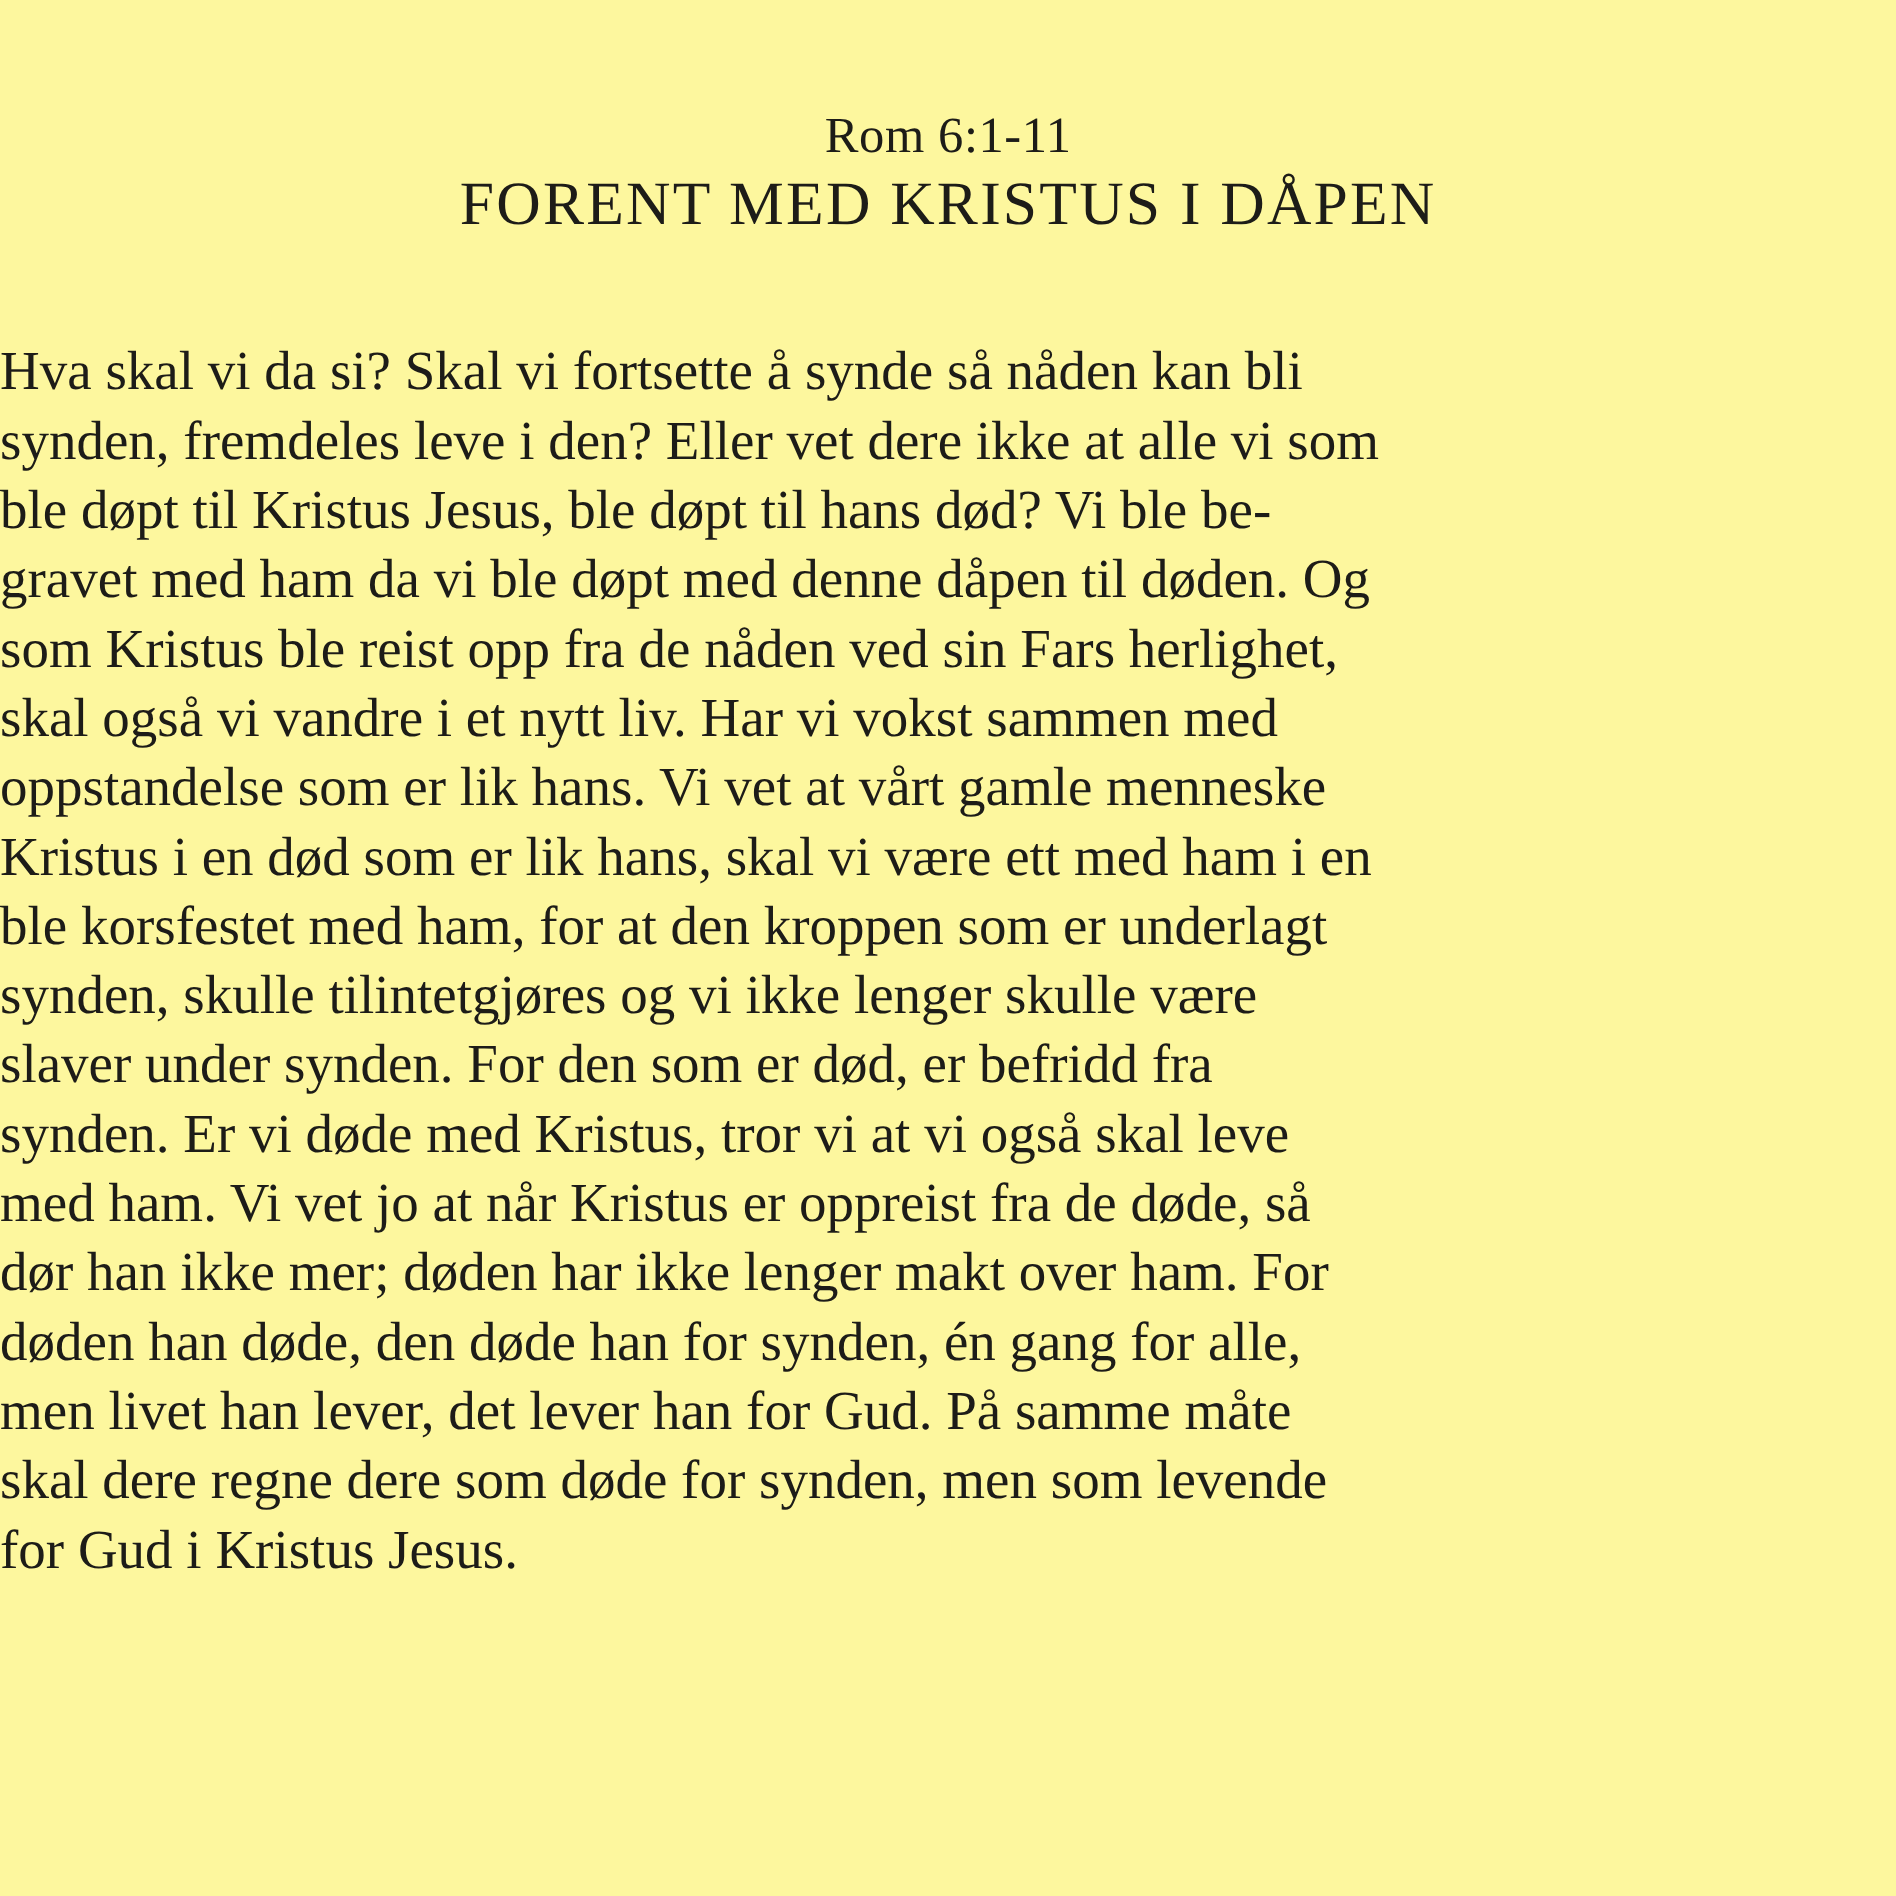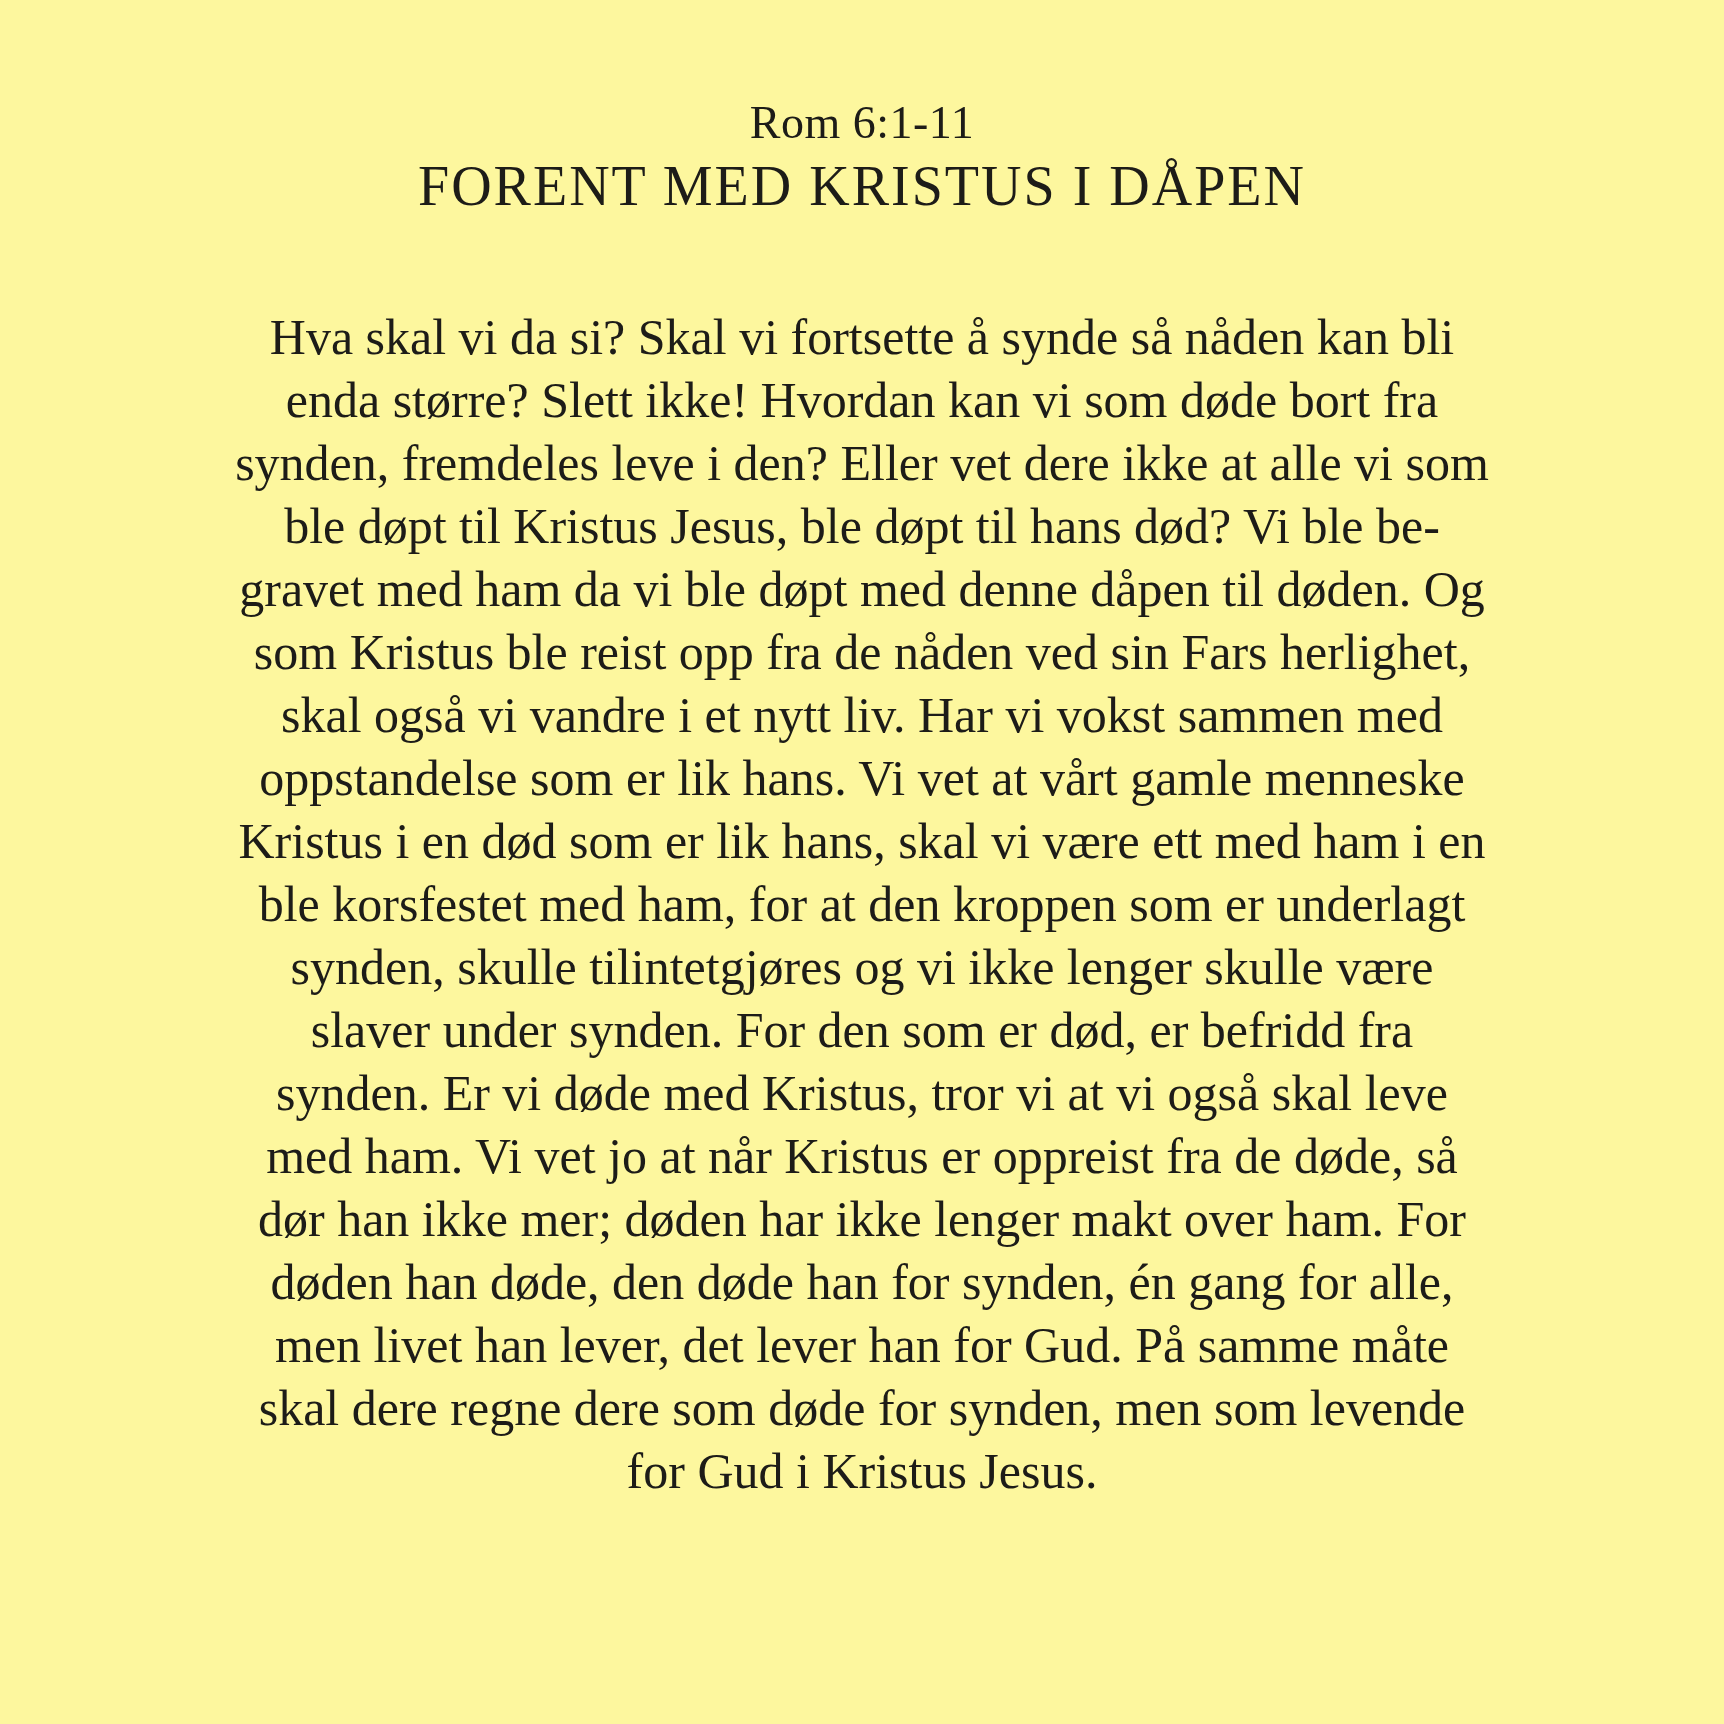--- a/index.html
+++ b/index.html
@@ -33,40 +33,39 @@
     letter-spacing: 0.5px;
   }
   .title {
     font-size: 56px;
     line-height: 64px;
     font-weight: 400;
     letter-spacing: 2px;
   }
   .passage {
     margin-top: 88px;
-    text-align: center;
+    text-align: left;
   }
   .body-line {
     font-size: 50px;
     line-height: 63px;
     white-space: nowrap;
   }
 </style>
 </head>
 <body>
 
 <div class="page">
   <div class="header">
     <div class="reference">Rom 6:1-11</div>
     <div class="title">FORENT MED KRISTUS I DÅPEN</div>
   </div>
 
   <div class="passage">
       <div class="body-line">Hva skal vi da si? Skal vi fortsette å synde så nåden kan bli</div>
-      <div class="body-line">enda større? Slett ikke! Hvordan kan vi som døde bort fra</div>
       <div class="body-line">synden, fremdeles leve i den? Eller vet dere ikke at alle vi som</div>
       <div class="body-line">ble døpt til Kristus Jesus, ble døpt til hans død? Vi ble be-</div>
       <div class="body-line">gravet med ham da vi ble døpt med denne dåpen til døden. Og</div>
       <div class="body-line">som Kristus ble reist opp fra de nåden ved sin Fars herlighet,</div>
       <div class="body-line">skal også vi vandre i et nytt liv. Har vi vokst sammen med</div>
       <div class="body-line">oppstandelse som er lik hans. Vi vet at vårt gamle menneske</div>
       <div class="body-line">Kristus i en død som er lik hans, skal vi være ett med ham i en</div>
       <div class="body-line">ble korsfestet med ham, for at den kroppen som er underlagt</div>
       <div class="body-line">synden, skulle tilintetgjøres og vi ikke lenger skulle være</div>
       <div class="body-line">slaver under synden. For den som er død, er befridd fra</div>

